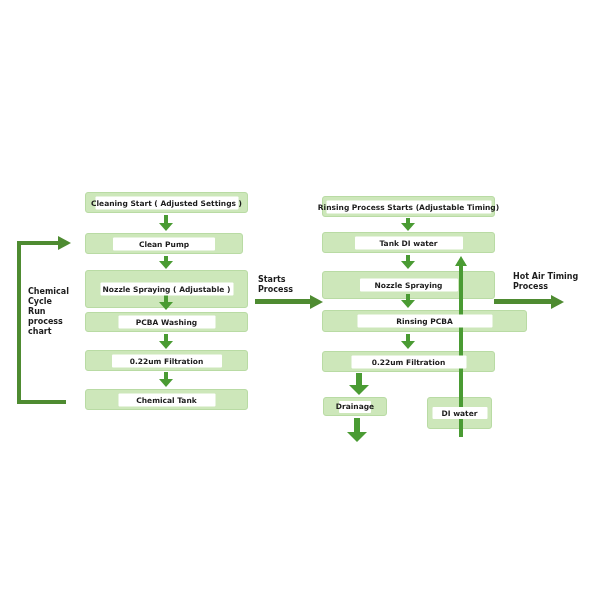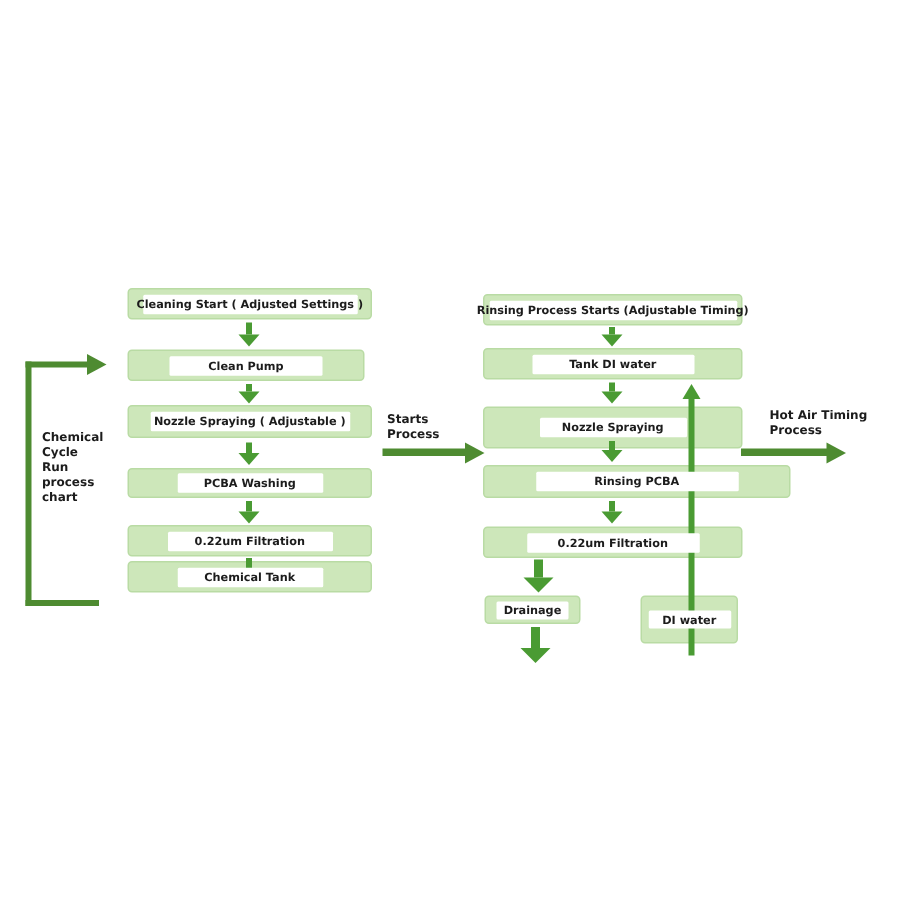--- a/index.html
+++ b/index.html
@@ -42,30 +42,30 @@
 <body>
 
 <div class="canvas">
 
   <div class="node" style="left:85px;top:177px;width:163px;height:21px">
     <div class="strip" style="width:143px">Cleaning Start ( Adjusted Settings )</div>
   </div>
   <div class="node" style="left:85px;top:218px;width:158px;height:21px">
     <div class="strip" style="width:102px">Clean Pump</div>
   </div>
-  <div class="node" style="left:85px;top:255px;width:163px;height:22px">
+  <div class="node" style="left:85px;top:255px;width:163px;height:38px">
     <div class="strip" style="width:133px">Nozzle Spraying ( Adjustable )</div>
   </div>
   <div class="node" style="left:85px;top:297px;width:163px;height:20px">
     <div class="strip" style="width:97px">PCBA Washing</div>
   </div>
   <div class="node" style="left:85px;top:335px;width:163px;height:21px">
     <div class="strip" style="width:110px">0.22um Filtration</div>
   </div>
-  <div class="node" style="left:85px;top:359px;width:163px;height:21px">
+  <div class="node" style="left:85px;top:374px;width:163px;height:21px">
     <div class="strip" style="width:97px">Chemical Tank</div>
   </div>
 
   <div class="mini-arrow" style="left:159px;top:200px;height:16px">
       <div class="stem"></div>
       <div class="head"></div>
     </div>
   <div class="mini-arrow" style="left:159px;top:241px;height:13px">
       <div class="stem"></div>
       <div class="head"></div>
@@ -107,21 +107,21 @@
   <div class="node" style="left:322px;top:256px;width:173px;height:28px">
     <div class="strip" style="width:98px">Nozzle Spraying</div>
   </div>
   <div class="node" style="left:322px;top:295px;width:205px;height:22px">
     <div class="strip" style="width:135px">Rinsing PCBA</div>
   </div>
   <div class="node" style="left:322px;top:336px;width:173px;height:21px">
     <div class="strip" style="width:115px">0.22um Filtration</div>
   </div>
   <div class="node small" style="left:323px;top:382px;width:64px;height:19px">
-    <div class="strip" style="width:48px">Drainage</div>
+    <div class="strip" style="width:32px">Drainage</div>
   </div>
   <div class="node small" style="left:427px;top:382px;width:65px;height:32px">
     <div class="strip" style="width:55px">DI water</div>
   </div>
 
   <div class="mini-arrow" style="left:401px;top:203px;height:13px">
       <div class="stem"></div>
       <div class="head"></div>
     </div>
   <div class="mini-arrow" style="left:401px;top:240px;height:14px">

